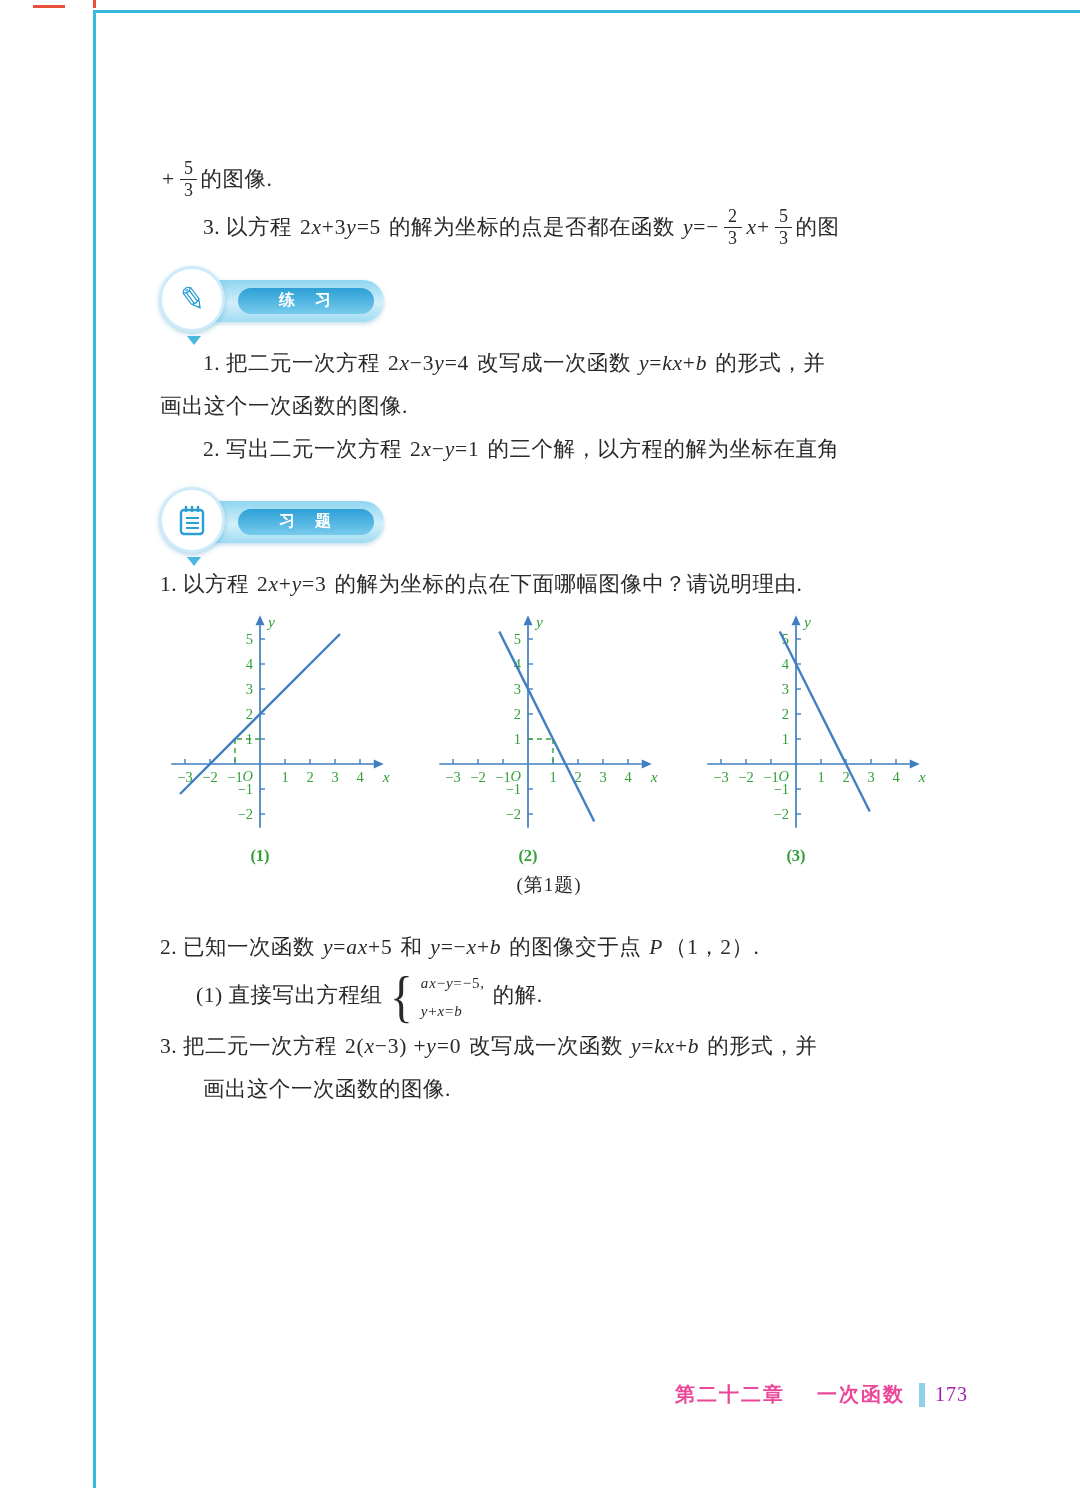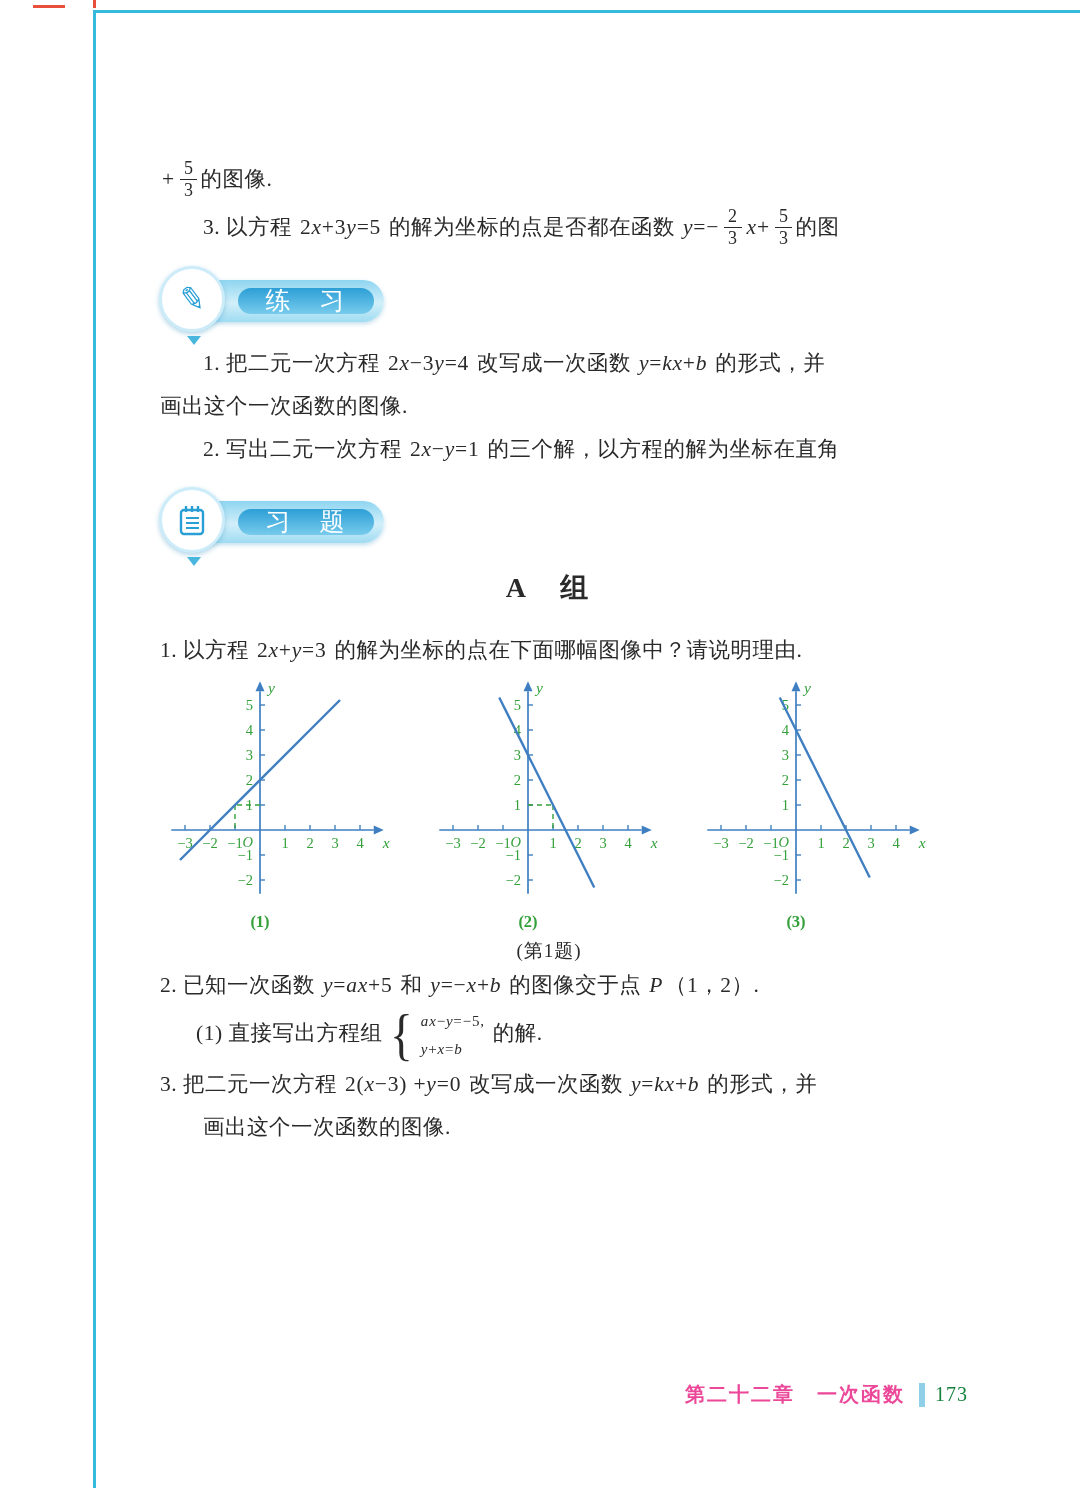--- a/index.html
+++ b/index.html
@@ -34,35 +34,35 @@
   
   .badge{position:relative;height:42px;width:220px;margin:30px 0 20px 4px;border-radius:21px;
          background:linear-gradient(180deg,#8ed5f0,#d2effa 55%,#9fdcf2);
          box-shadow:0 2px 4px rgba(80,160,200,.35)}
   .badge-circle{position:absolute;left:-5px;top:-14px;width:66px;height:66px;border-radius:50%;
          background:#fff;border:3px solid #cdecf9;box-shadow:0 2px 5px rgba(80,160,200,.45);
          display:flex;align-items:center;justify-content:center}
   .badge-tri{position:absolute;left:23px;top:56px;width:0;height:0;
          border-left:7px solid transparent;border-right:7px solid transparent;border-top:9px solid #49b6de}
   .badge-label{position:absolute;left:74px;right:10px;top:8px;bottom:8px;border-radius:14px;
-         background:linear-gradient(180deg,#2d9fd6,#77cbec);color:#fff;font-size:25px;font-weight:normal;
+         background:linear-gradient(180deg,#2d9fd6,#77cbec);color:#fff;font-size:16px;font-weight:bold;
          letter-spacing:2px;display:flex;align-items:center;justify-content:center;
          font-family:"Liberation Sans",sans-serif}
   .pencil-glyph{font-size:32px;color:#2a9fd6;font-family:"DejaVu Sans",sans-serif;transform:rotate(8deg)}
 
   .group-heading{text-align:center;font-size:28px;font-weight:bold;letter-spacing:4px;margin:26px 0 22px}
 
   .graphs{display:flex;justify-content:space-between;margin-top:6px}
-  .caption{text-align:center;font-size:19px;margin:6px 0 0;letter-spacing:1px}
+  .caption{text-align:center;font-size:19px;margin:6px 0 28px;letter-spacing:1px}
 
   .footer{position:absolute;bottom:80px;right:112px;display:flex;align-items:center;font-size:20px}
   .footer .chap,.footer .sect{color:#ec4899;font-weight:bold;letter-spacing:2px}
-  .footer .sect{margin-left:22px}
+  .footer .sect{margin-left:32px}
   .footer .bar{display:inline-block;width:6px;height:24px;background:#8fd0e8;margin:0 10px 0 14px}
-  .footer .pageno{color:#15803d;letter-spacing:1px}
+  .footer .pageno{color:#a21caf;letter-spacing:1px}
 </style>
 </head>
 <body>
 
 <div class="mark-red-h"></div>
 <div class="mark-red-v"></div>
 <div class="deco-top"></div>
 <div class="deco-left"></div>
 
 <main class="content">
@@ -91,21 +91,20 @@
         <line x1="10" y1="26" x2="23" y2="26" stroke="#2a9fd6" stroke-width="2"></line>
         <line x1="10" y1="4" x2="10" y2="10" stroke="#2a9fd6" stroke-width="2.4"></line>
         <line x1="16" y1="4" x2="16" y2="10" stroke="#2a9fd6" stroke-width="2.4"></line>
         <line x1="22" y1="4" x2="22" y2="10" stroke="#2a9fd6" stroke-width="2.4"></line>
       </svg>
     </div>
     <div class="badge-tri"></div>
     <div class="badge-label">习　题</div>
   </div>
 
-  <div class="group-heading">A　组</div>
 
   <div class="line"><span>1. 以方程 </span><span class="math"><span>2</span><span class="mi">x</span><span>+</span><span class="mi">y</span><span>=</span><span>3</span></span><span> 的解为坐标的点在下面哪幅图像中？请说明理由.</span></div>
 
   <div class="graphs">
       <svg width="242" height="254" viewBox="0 0 242 254">
         <line x1="11.25" y1="152" x2="213.75" y2="152" stroke="#3f7fc1" stroke-width="1.7"></line>
         <polygon points="223.75,152 213.75,147.5 213.75,156.5" fill="#3f7fc1"></polygon>
         <line x1="100" y1="215.75" x2="100" y2="13.25" stroke="#3f7fc1" stroke-width="1.7"></line>
         <polygon points="100,3.25 95.5,13.25 104.5,13.25" fill="#3f7fc1"></polygon>
         <line x1="25" y1="152" x2="25" y2="147" stroke="#3f7fc1" stroke-width="1.4"></line>

